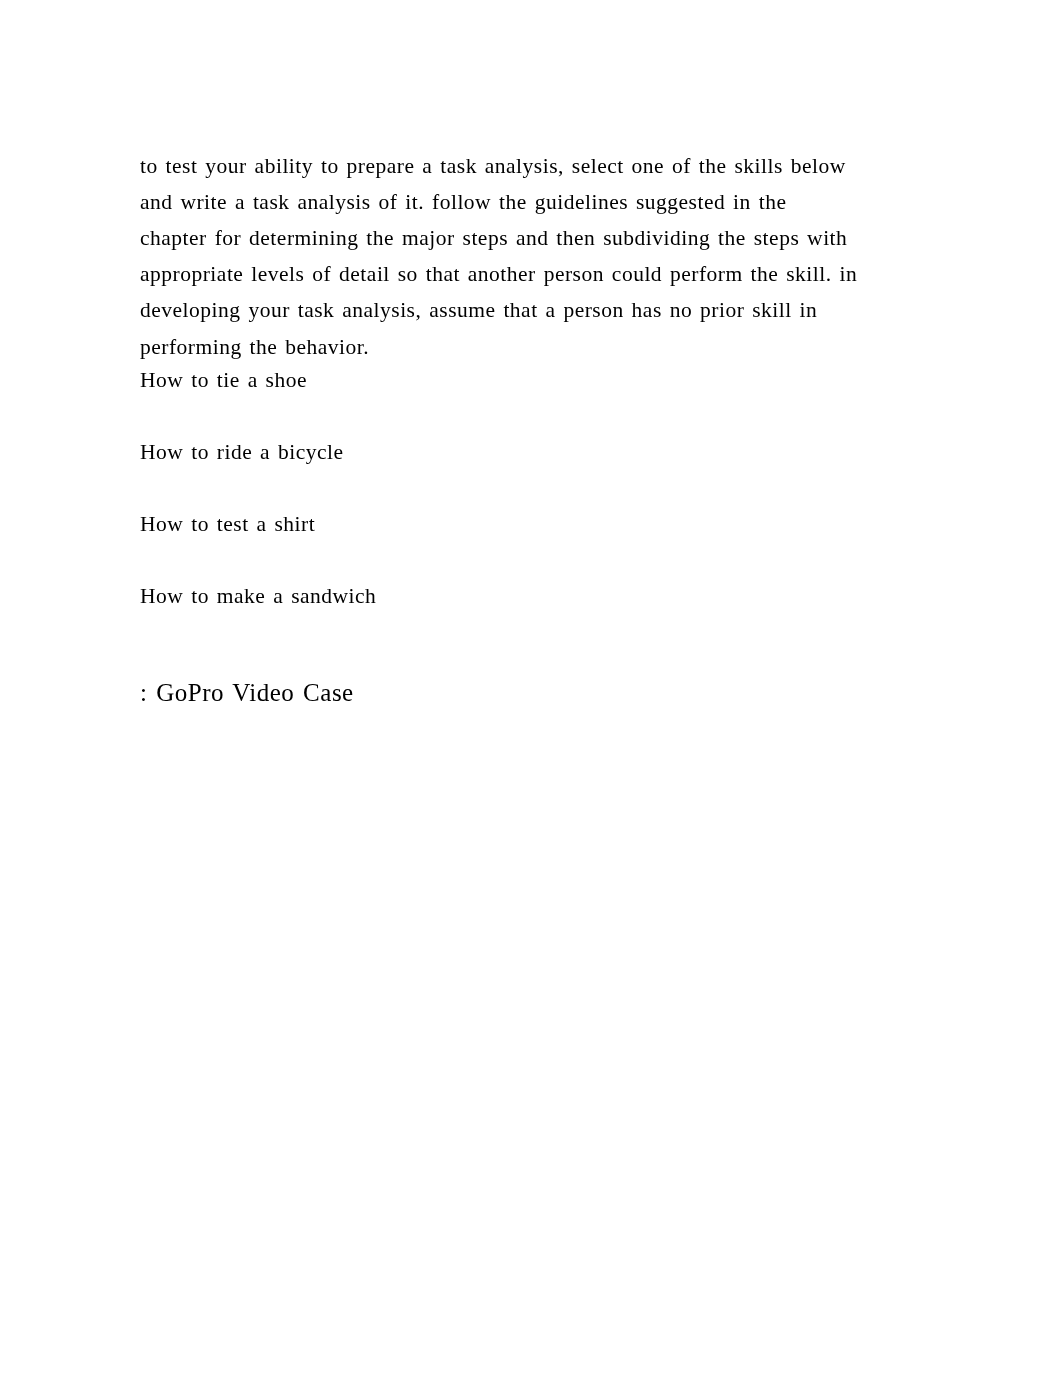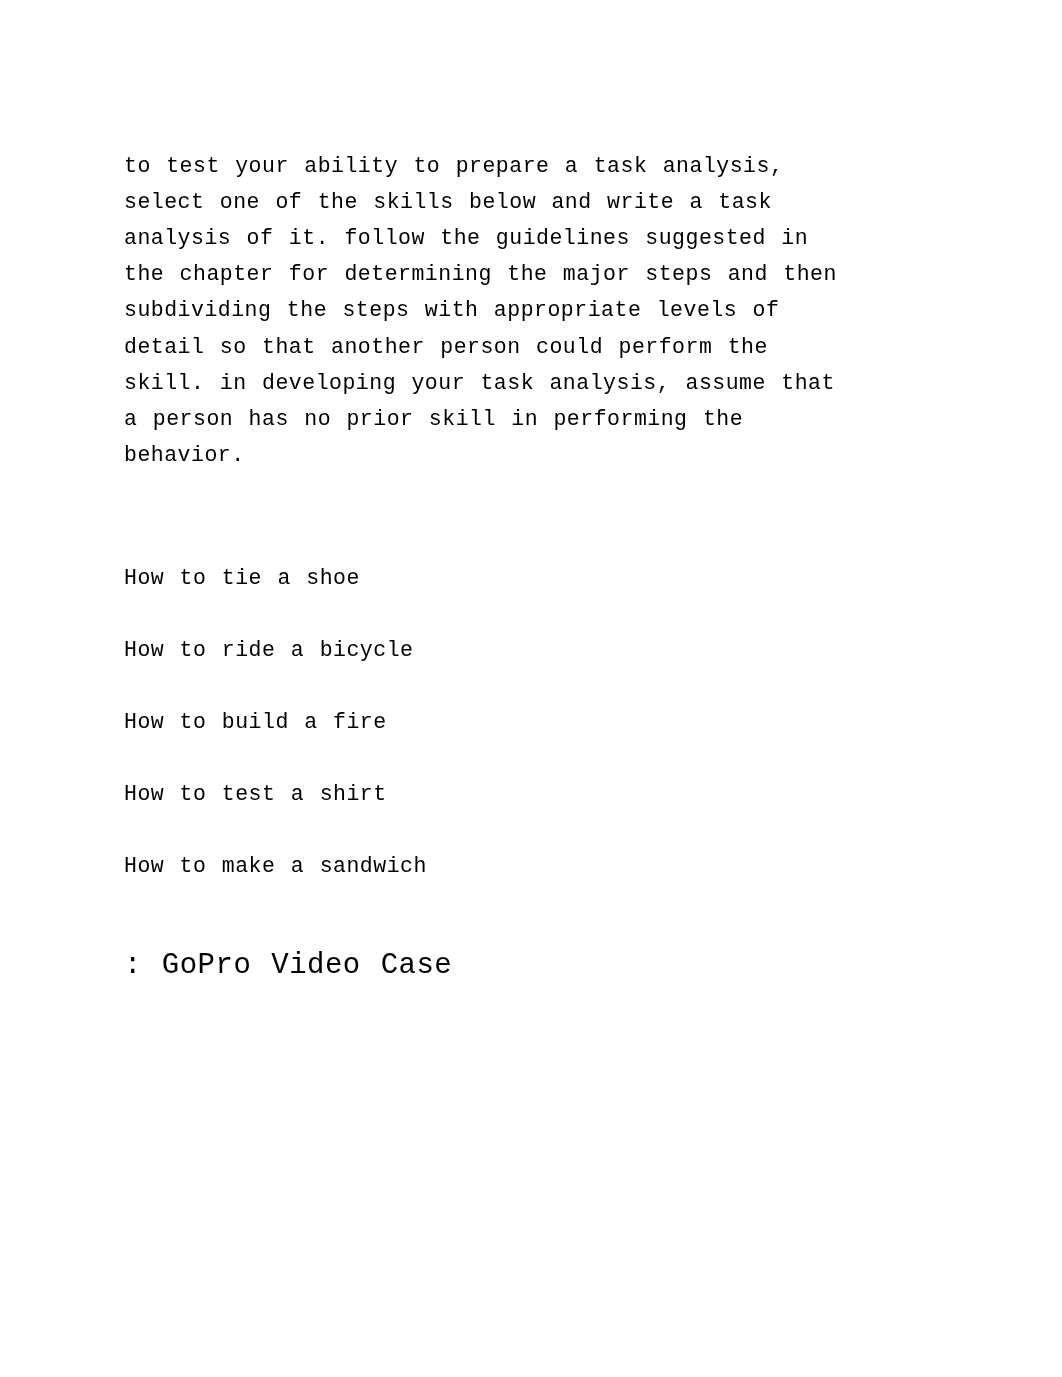--- a/index.html
+++ b/index.html
@@ -10,67 +10,64 @@
     body {
       width: 1062px;
       height: 1377px;
       background: #ffffff;
       font-family: Georgia, 'Times New Roman', serif;
       color: #000000;
       position: relative;
     }
     .page-content {
       position: absolute;
-      left: 124px;
+      left: 140px;
       top: 148px;
       width: 720px;
-      font-family: Liberation Mono, monospace;
     }
     .intro-paragraph {
       font-size: 21.5px;
       line-height: 1.68;
       letter-spacing: 0.5px;
       word-spacing: 2px;
     }
     .skill-list {
-      margin-top: 90px;
     }
     .skill-item {
       font-size: 21.5px;
       line-height: 1.4;
       letter-spacing: 0.5px;
       word-spacing: 2px;
       margin-bottom: 42px;
     }
     .chapter-section {
       margin-top: 62px;
     }
     .chapter-title {
       font-size: 21.5px;
       line-height: 1.6;
       letter-spacing: 0.5px;
       word-spacing: 2px;
     }
     .chapter-subtitle {
-      font-size: 29px;
+      font-size: 25px;
       line-height: 1.6;
       letter-spacing: 0.5px;
       word-spacing: 2px;
     }
   </style>
 </head>
 <body>
 
 <div class="page-content">
   <p class="intro-paragraph">to test your ability to prepare a task analysis, select one of the skills below and write a task analysis of it. follow the guidelines suggested in the chapter for determining the major steps and then subdividing the steps with appropriate levels of detail so that another person could perform the skill. in developing your task analysis, assume that a person has no prior skill in performing the behavior.</p>
 
   <div class="skill-list">
     <p class="skill-item">How to tie a shoe</p>
     <p class="skill-item">How to ride a bicycle</p>
-    <p class="skill-item">How to build a fire</p>
     <p class="skill-item">How to test a shirt</p>
     <p class="skill-item">How to make a sandwich</p>
   </div>
 
   <div class="chapter-section">
     <p class="chapter-subtitle">: GoPro Video Case</p>
   </div>
 </div>
 
 </body></html>

